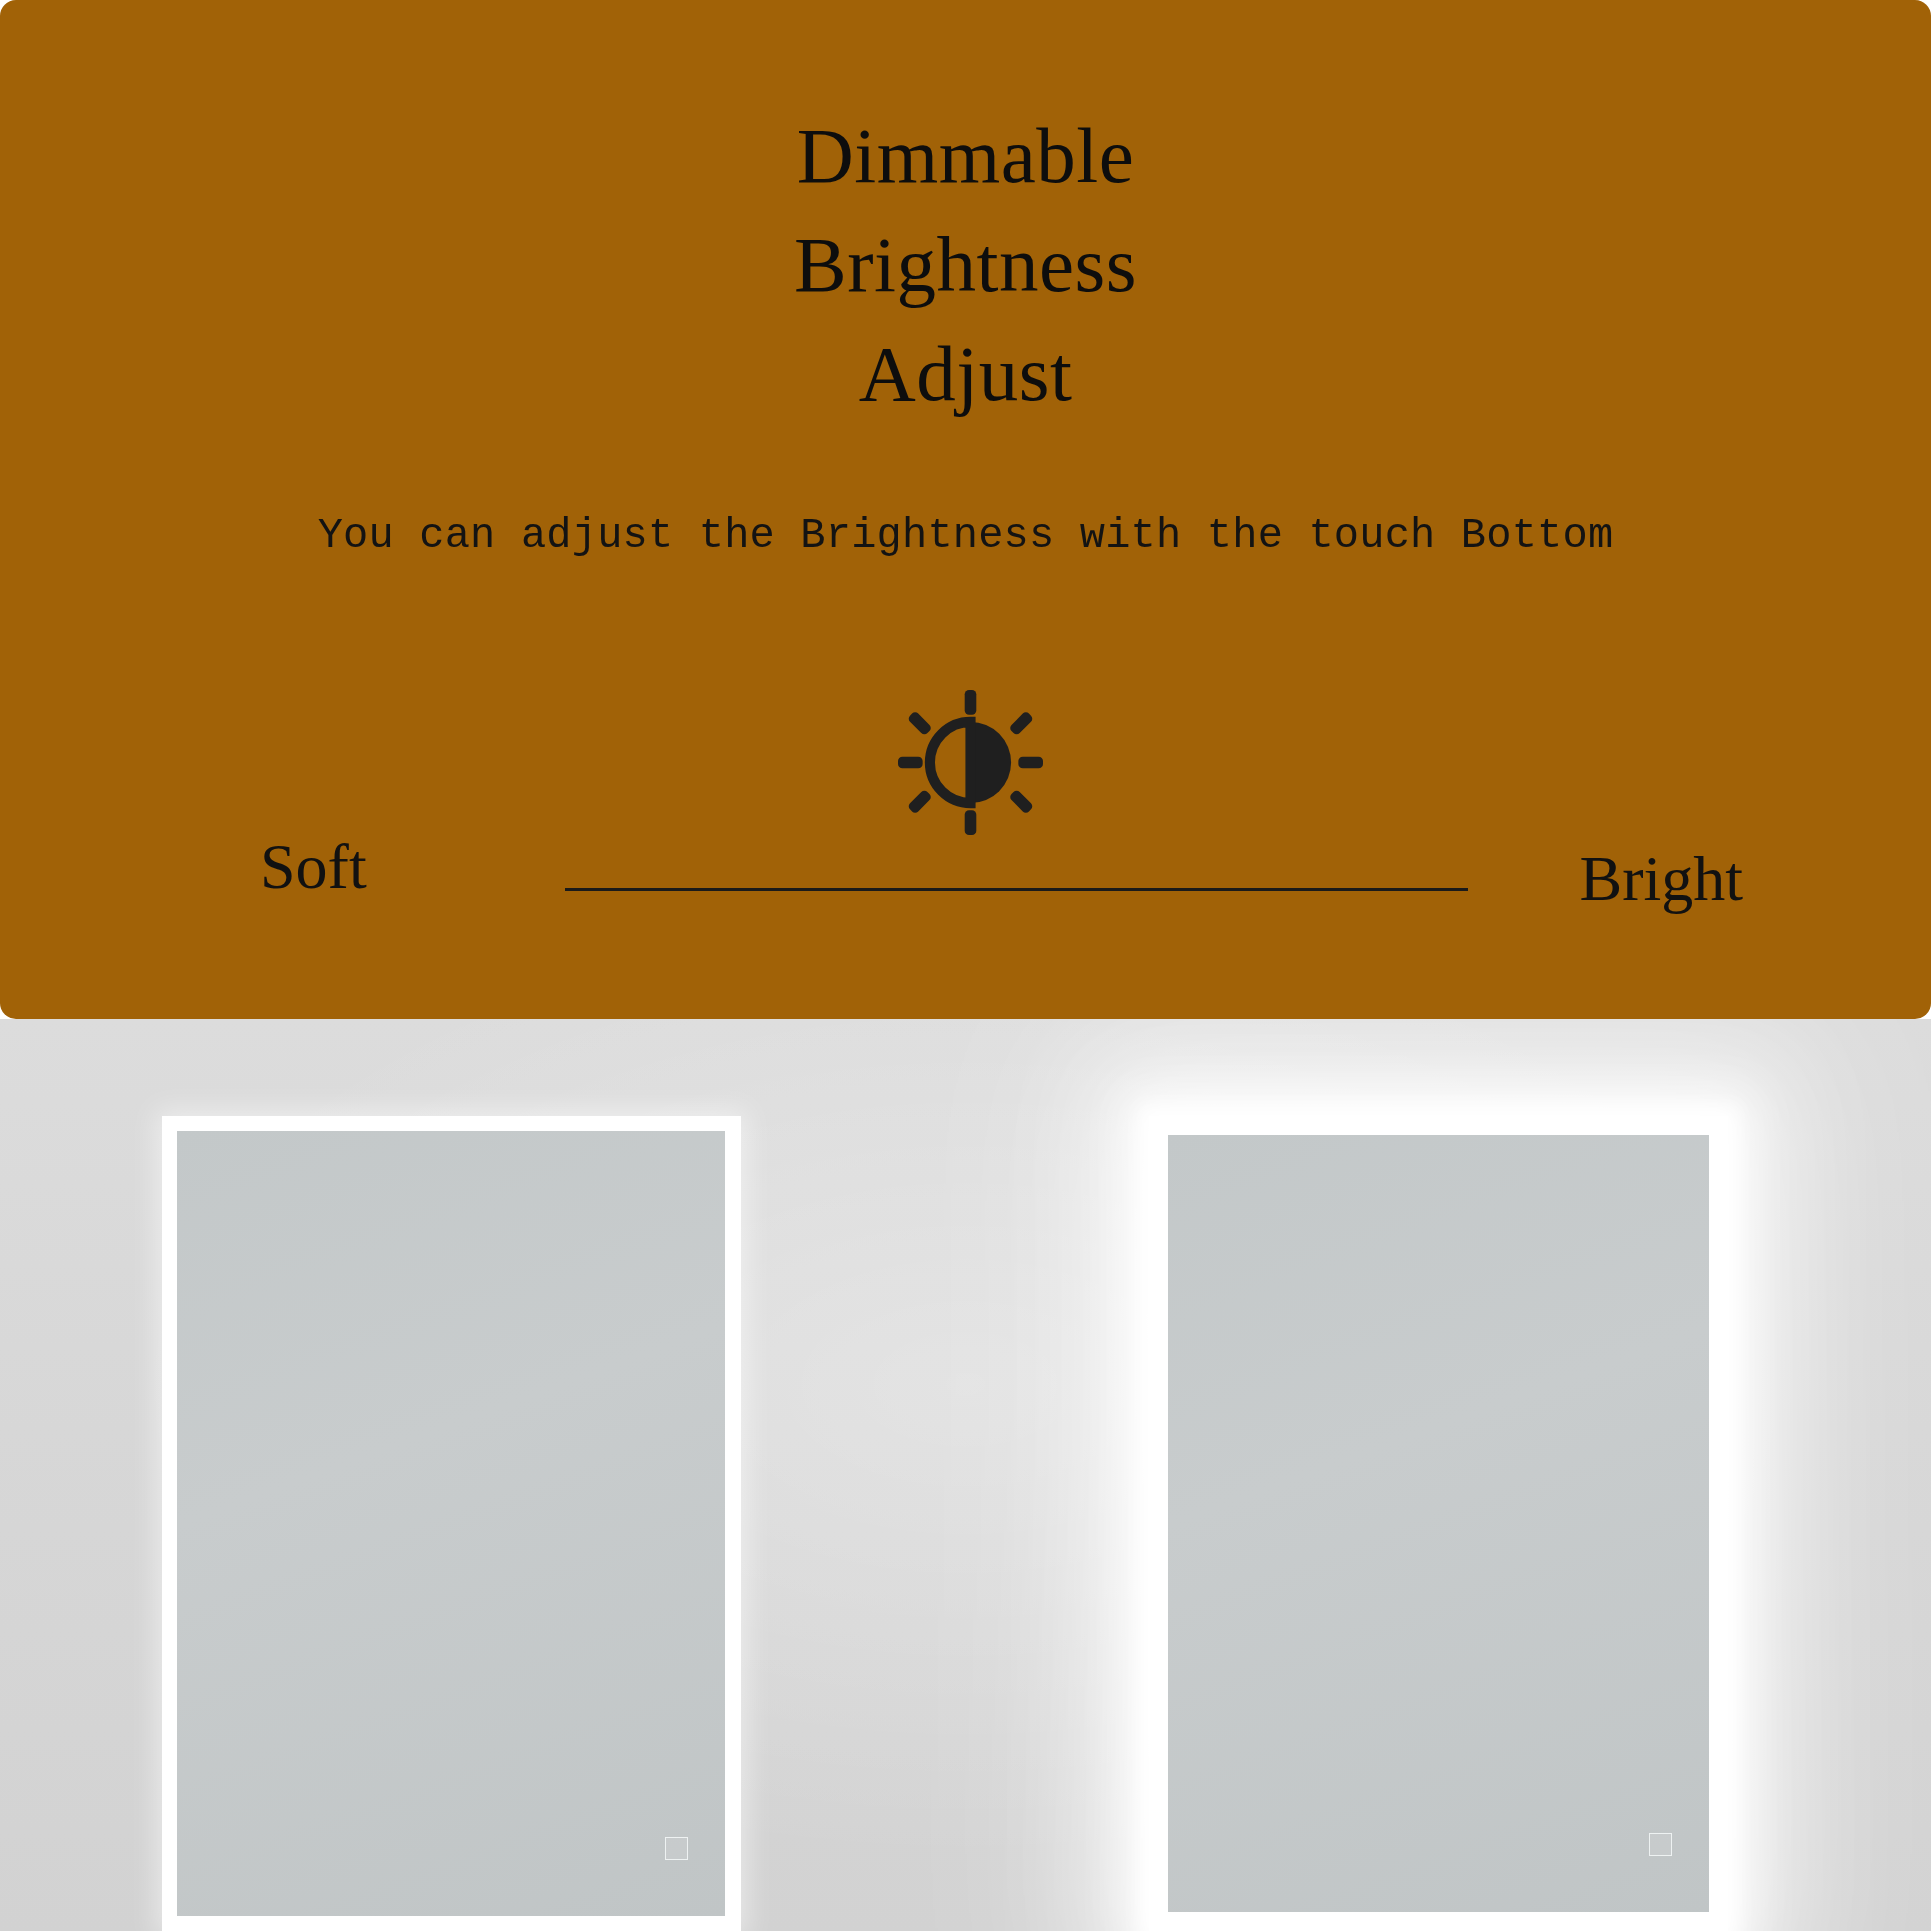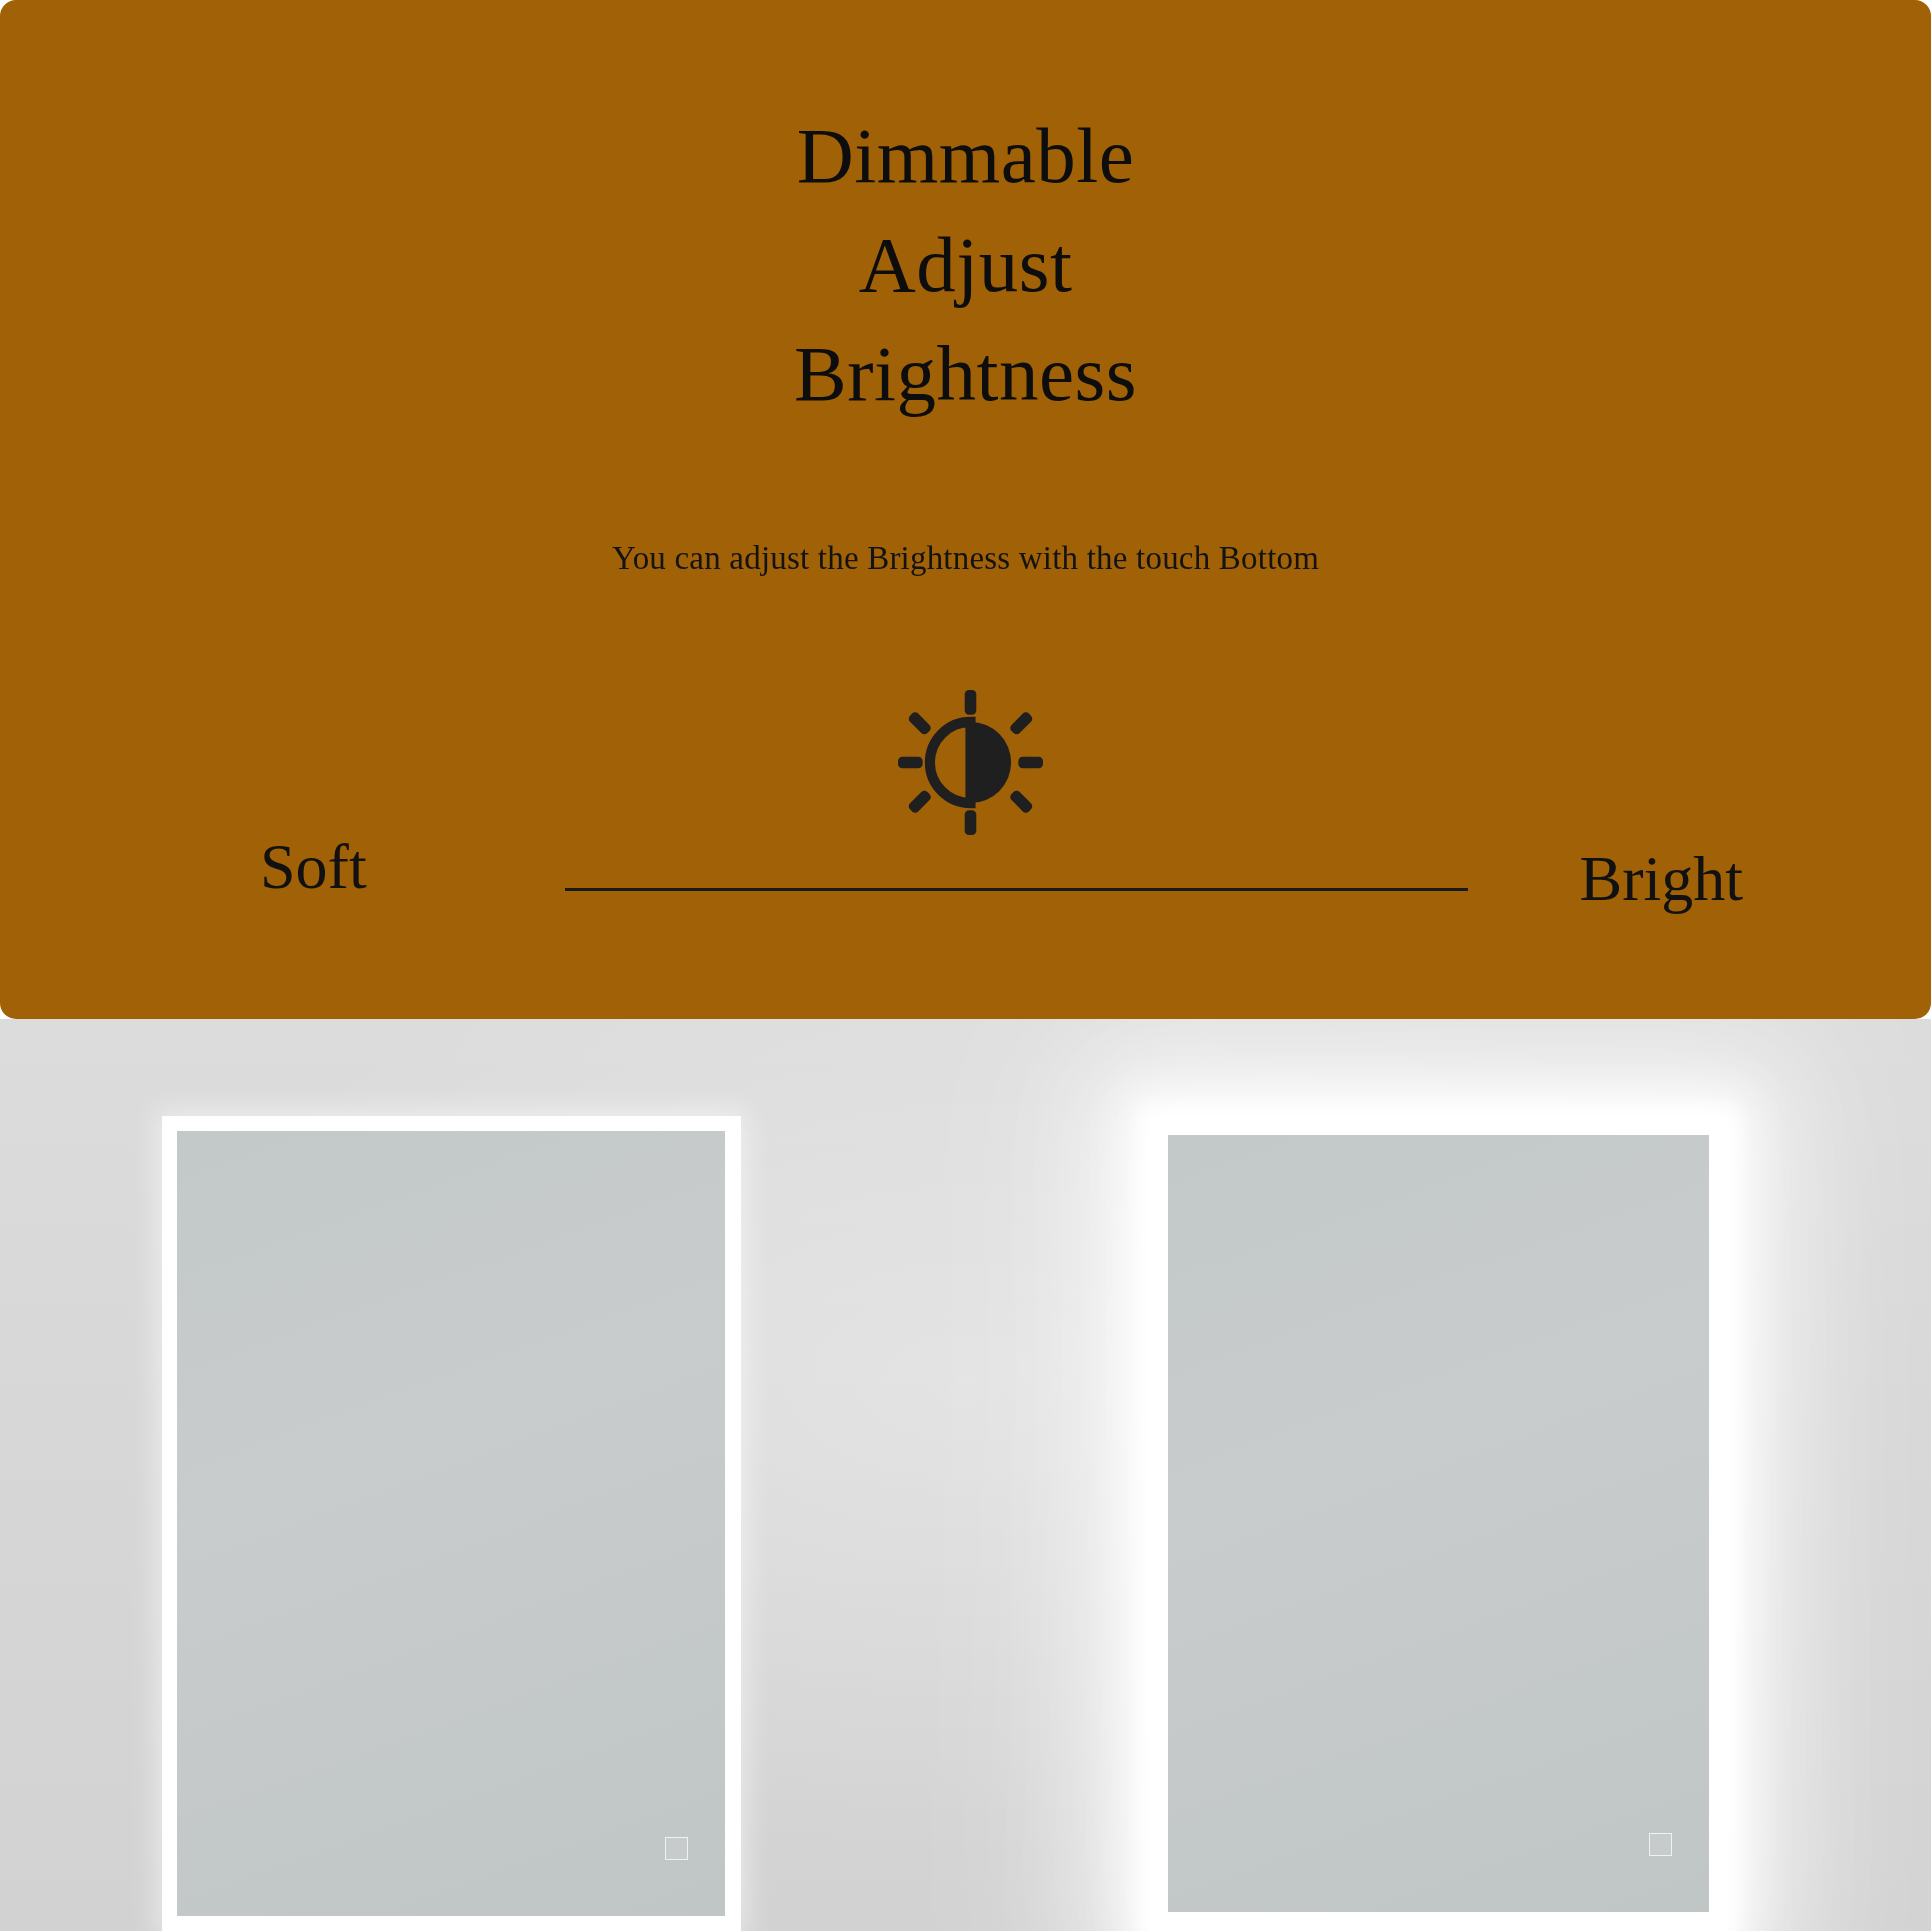--- a/index.html
+++ b/index.html
@@ -45,26 +45,25 @@
   }
   .headline .line {
     display: block;
   }
   .subline {
     position: absolute;
     left: 0;
     top: 512px;
     width: 1931px;
     text-align: center;
-    font-family: Liberation Serif, serif;
-    font-size: 33px;
+    font-family: Liberation Mono, monospace;
+    font-size: 42px;
     color: #131313;
     font-weight: 400;
     letter-spacing: 0.2px;
-    margin-top: 28px;
   }
 
   
   .brightness-icon {
     position: absolute;
     left: 898px;
     top: 690px;
     width: 145px;
     height: 145px;
   }
@@ -182,22 +181,22 @@
 </style>
 </head>
 <body>
 
 <div class="page">
 
   <div class="top-section">
 
     <div class="headline">
       <span class="line">Dimmable</span>
+      <span class="line">Brightness</span>
       <span class="line">Adjust</span>
-      <span class="line">Brightness</span>
     </div>
 
     <div class="subline">You can adjust the Brightness with the touch Bottom</div>
 
     <div class="brightness-icon">
       <svg viewBox="0 0 100 100" xmlns="http://www.w3.org/2000/svg">
         <g fill="#1f1f1f">
 
           <rect x="46" y="0" width="8" height="17" rx="3"></rect>
           <rect x="46" y="83" width="8" height="17" rx="3"></rect>

